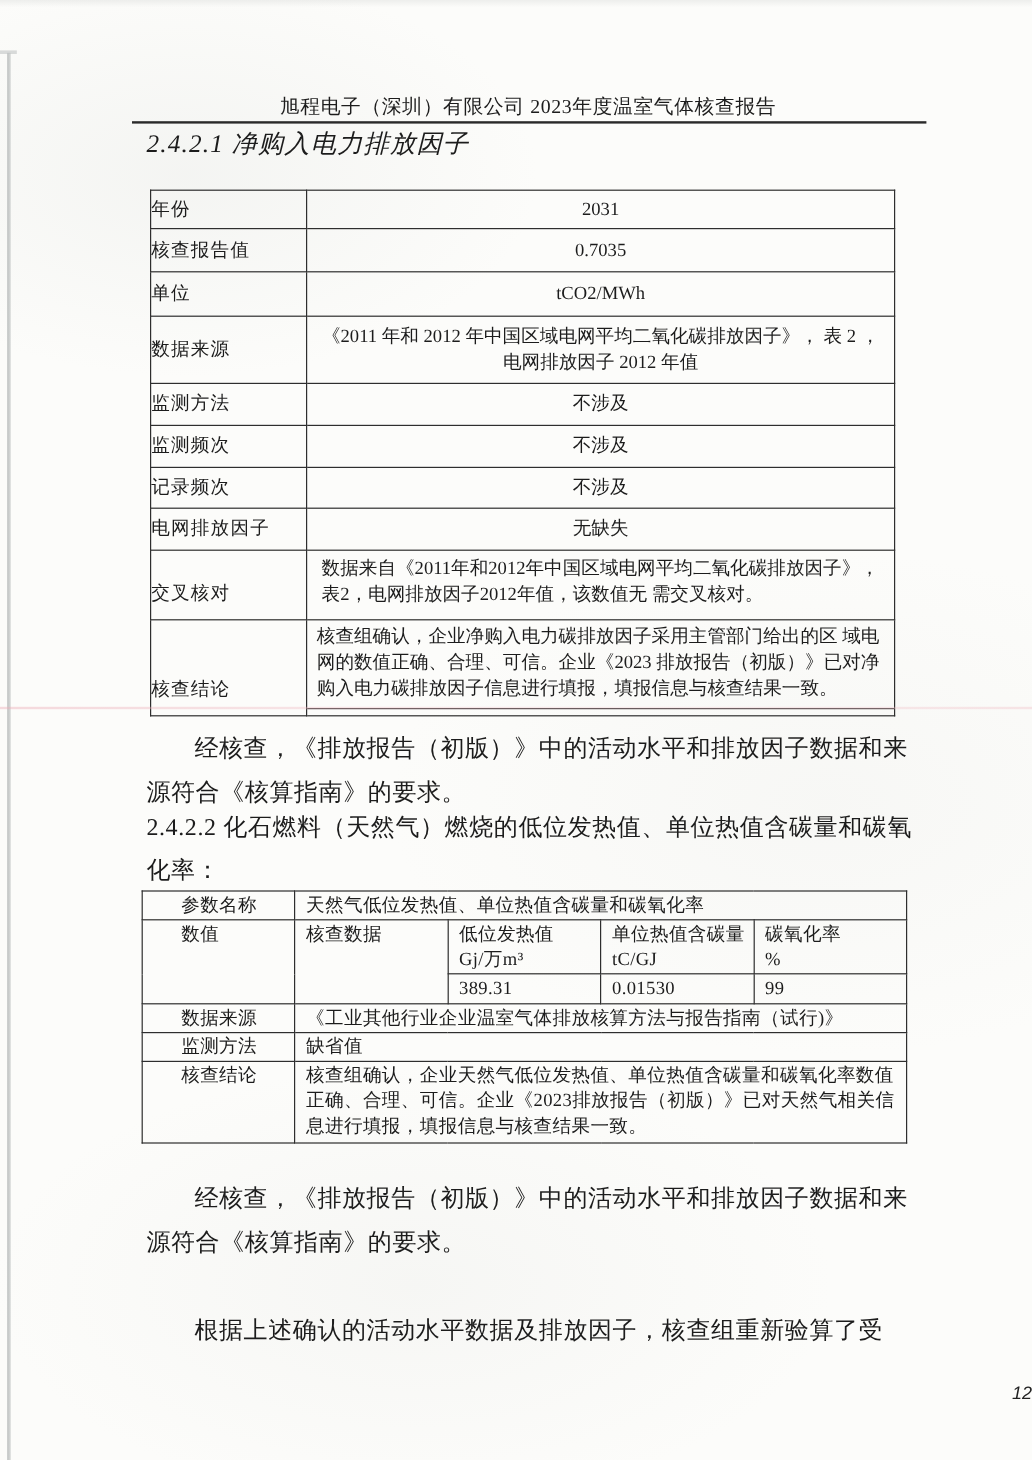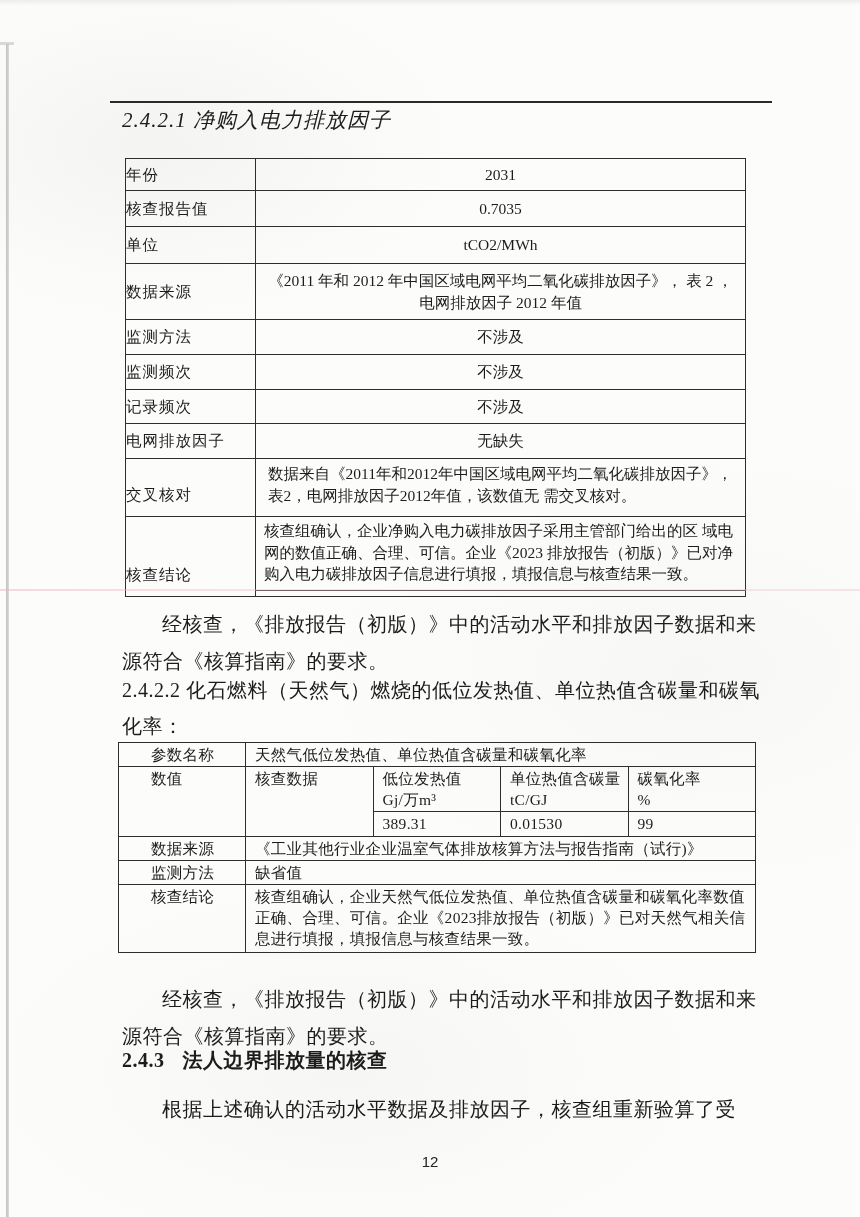--- a/index.html
+++ b/index.html
@@ -81,32 +81,33 @@
     font-size:15.5px; line-height:21px;
   }
   .t2 td { border:1.5px solid #2e2e2e; vertical-align:top; text-align:left; padding:1px 6px 1px 9px; letter-spacing:0.3px; }
   .t2 .c0 { width:127px;padding-left:32px; } .t2 .c1 { width:123px; } .t2 .c2 { width:124px;margin-left:28px; }
   .t2 .c3 { width:130px; } .t2 .c4 { width:134px; }
   .t2 tr.q0 { height:21px; } .t2 tr.q1 { height:44px; } .t2 tr.q2 { height:25px;padding-left:21px; }
   .t2 tr.q3 { height:24px; } .t2 tr.q4 { height:24px; } .t2 tr.q5 { height:68px; }
   .t2 .unit { display:block; }
   
   .page-num {
-    position:absolute; left:0; top:1153px; width:860px; text-align:center;
-    font-size:15px; font-family:"Liberation Sans","DejaVu Sans",sans-serif; color:#222;
+    position:absolute; left:0; top:1153px; width:860px; text-align:right;
+    font-size:15px; font-family:"Liberation Sans","DejaVu Sans",sans-serif; color:#222;font-style:italic;
   }
 </style>
 </head>
 <body>
 
 <div class="canvas">
 
   <div class="page-edge-left"></div>
   <div class="page-edge-top"></div>
 
+  <div class="header-line1">旭程电子（深圳）有限公司 2023年度温室气体核查报告</div>
   <div class="header-rule"></div>
 
   <div class="h-sec1">2.4.2.1 净购入电力排放因子</div>
 
   <table class="t1">
     <tbody>
       <tr class="r0">
         <td class="lbl">年份</td>
         <td class="val">2031</td>
       </tr>
@@ -192,21 +193,18 @@
       </tr>
       <tr class="q5">
         <td class="c0">核查结论</td>
         <td colspan="4">核查组确认，企业天然气低位发热值、单位热值含碳量和碳氧化率数值正确、合理、可信。企业《2023排放报告（初版）》已对天然气相关信息进行填报，填报信息与核查结果一致。</td>
       </tr>
     </tbody>
   </table>
 
   <div class="para p2">经核查，《排放报告（初版）》中的活动水平和排放因子数据和来源符合《核算指南》的要求。</div>
 
-  <div class="h-sec3">
-    <span class="num">2.4.3</span><span>法人边界排放量的核查</span>
-  </div>
 
   <div class="para p3">根据上述确认的活动水平数据及排放因子，核查组重新验算了受</div>
 
   <div class="page-num">12</div>
 
 </div>
 
 </body></html>

